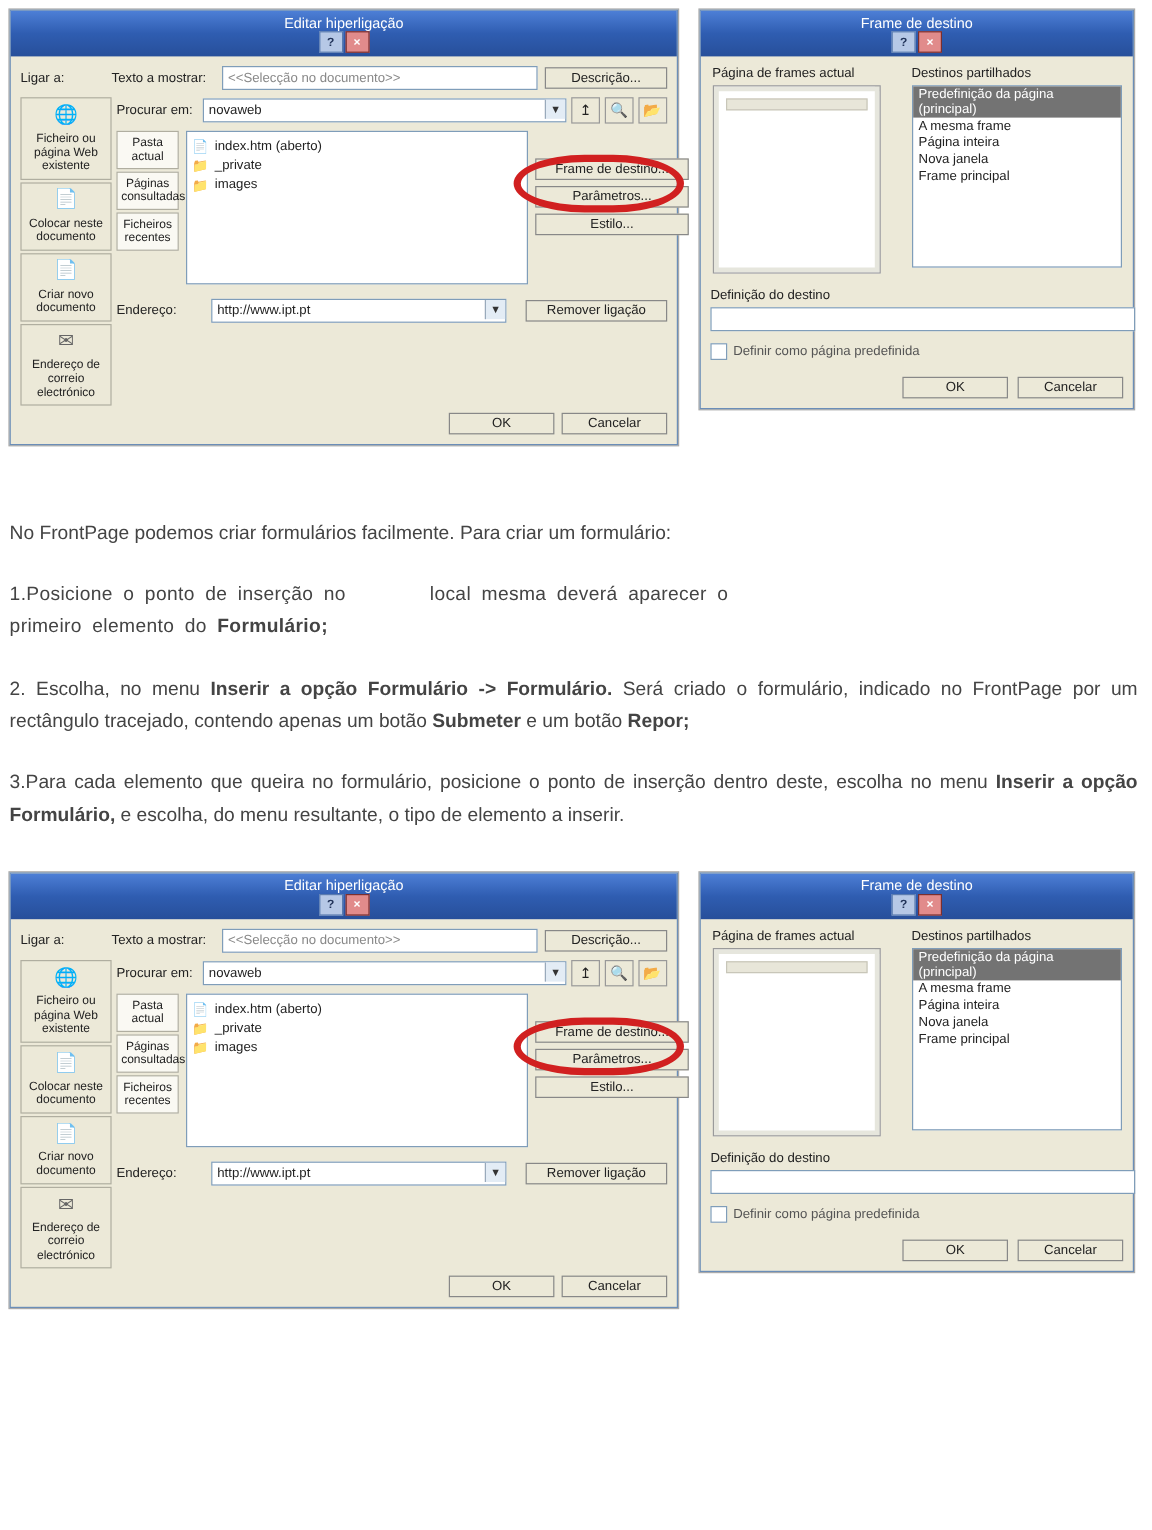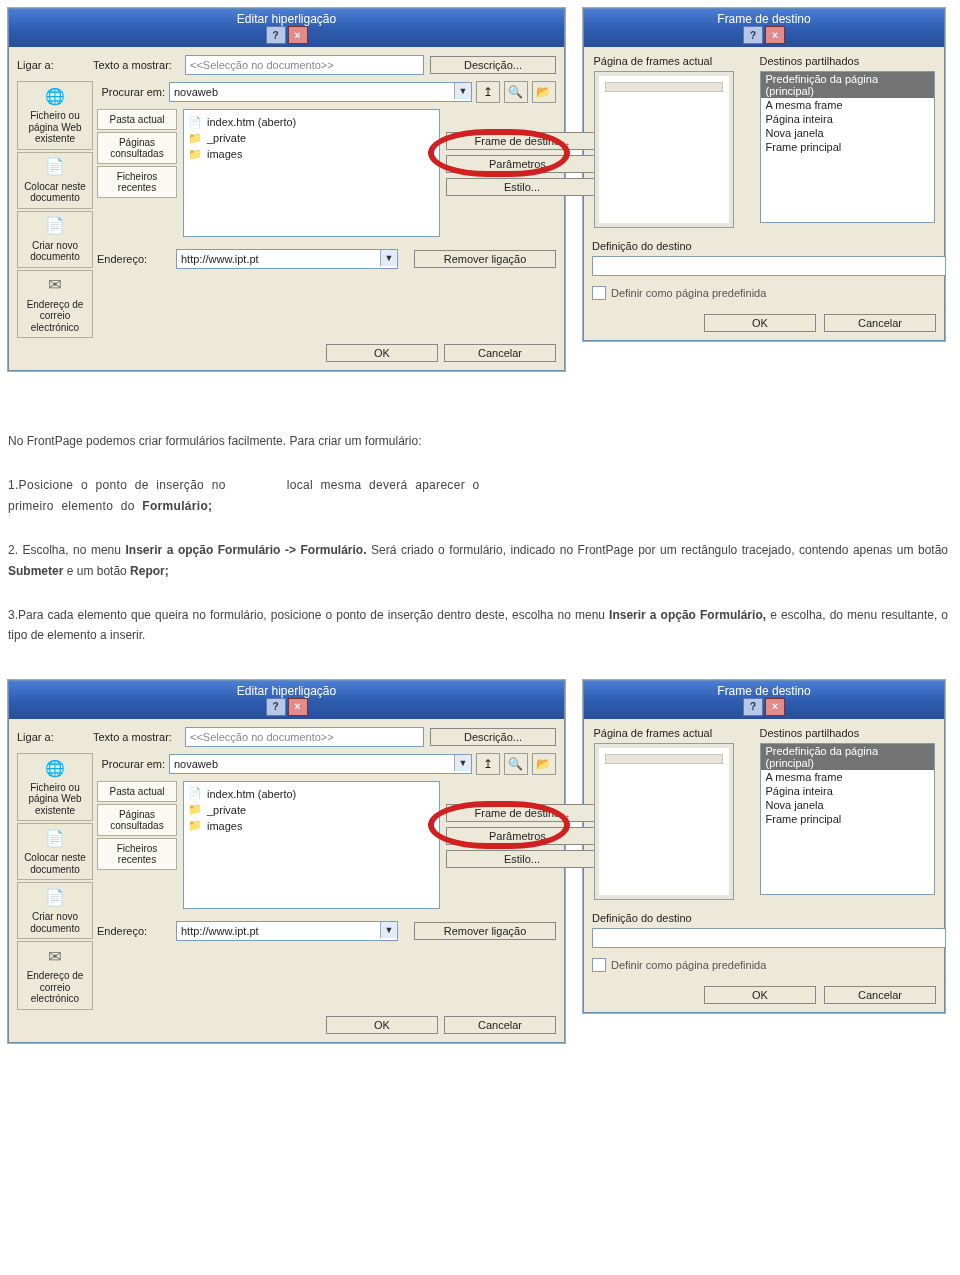--- a/index.html
+++ b/index.html
@@ -47,42 +47,42 @@
   .labelcell { color:#222; }
   
   .dlg1 { width: 555px; }
   .dlg1 .top-row { display:flex; align-items:center; gap:6px; margin-bottom:6px;}
   .dlg1 .top-row .lbl { width: 70px; }
   .tfield {
     background:#fff; border:1px solid #7f9db9; height:18px; flex:1;
     padding: 0 4px; color:#888; font-size:11px; display:flex;align-items:center;
   }
   .xpbtn {
-    background:#ece9d8; border:1px solid #888; padding:2px 20px;
+    background:#ece9d8; border:1px solid #888; padding:2px 8px;
     font-size:11px; font-family:Tahoma,sans-serif; min-width:84px; text-align:center;
   }
   .dlg1 .main {
     display:flex; gap:4px;
   }
   .sidebar {
     width: 76px; display:flex; flex-direction:column; gap:2px;
   }
   .sbtn {
     border:1px solid #b0aea0; background:#ece9d8; padding:4px 2px;
     text-align:center; font-size:10px; line-height:1.15;
     display:flex;flex-direction:column;align-items:center;gap:2px;
   }
   .sbtn .ic { width:22px;height:22px; display:flex;align-items:center;justify-content:center;font-size:16px;color:#666;}
   .middle { flex:1; display:flex; gap:6px; }
-  .mleft { width: 80px; display:flex;flex-direction:column; gap:2px; }
+  .mleft { width: 52px; display:flex;flex-direction:column; gap:2px; }
   .tab {
     border:1px solid #b0aea0; background:#faf9f3; padding:4px 3px;
     text-align:center; font-size:10px; line-height:1.1;
   }
-  .combo-row { display:flex; align-items:center; gap:4px;text-align:right;}
+  .combo-row { display:flex; align-items:center; gap:4px;}
   .combo {
     flex:1; background:#fff; border:1px solid #7f9db9; height:18px;
     display:flex;align-items:center;padding:0 4px;font-size:11px; position:relative;
   }
   .combo .arrow {
     position:absolute; right:0; top:0; width:16px;height:16px;
     border-left:1px solid #9ab; background:#e3ecf5;
     display:flex;align-items:center;justify-content:center; font-size:9px;color:#333;
   }
   .ibtn {
@@ -140,21 +140,21 @@
   .chkbox { width:12px;height:12px;border:1px solid #7f9db9;background:#fff;display:inline-block;}
   .dlg2-bottom { display:flex; justify-content:flex-end; gap:8px; margin-top:14px;}
   .dlg2-bottom .xpbtn { min-width:70px;}
 
   
   .doc { padding: 50px 0 10px 0; width: 940px; }
   .doc h2 {
     font-size: 20px; font-weight:bold; text-decoration: underline;
     color:#333; margin: 40px 0 28px 0;
   }
-  .doc p { font-size:12px; line-height:1.7; margin: 0 0 24px 0; color:#444;}
+  .doc p { font-size:16px; line-height:1.7; margin: 0 0 24px 0; color:#444;}
   .doc .bold { font-weight:bold;margin-top:38px; }
   .just { text-align: justify; }
   .sp { letter-spacing: 0.3px; word-spacing: 4px;}
 </style>
 </head>
 <body>
 
 <div class="row">
 
   <div class="win dlg1">

